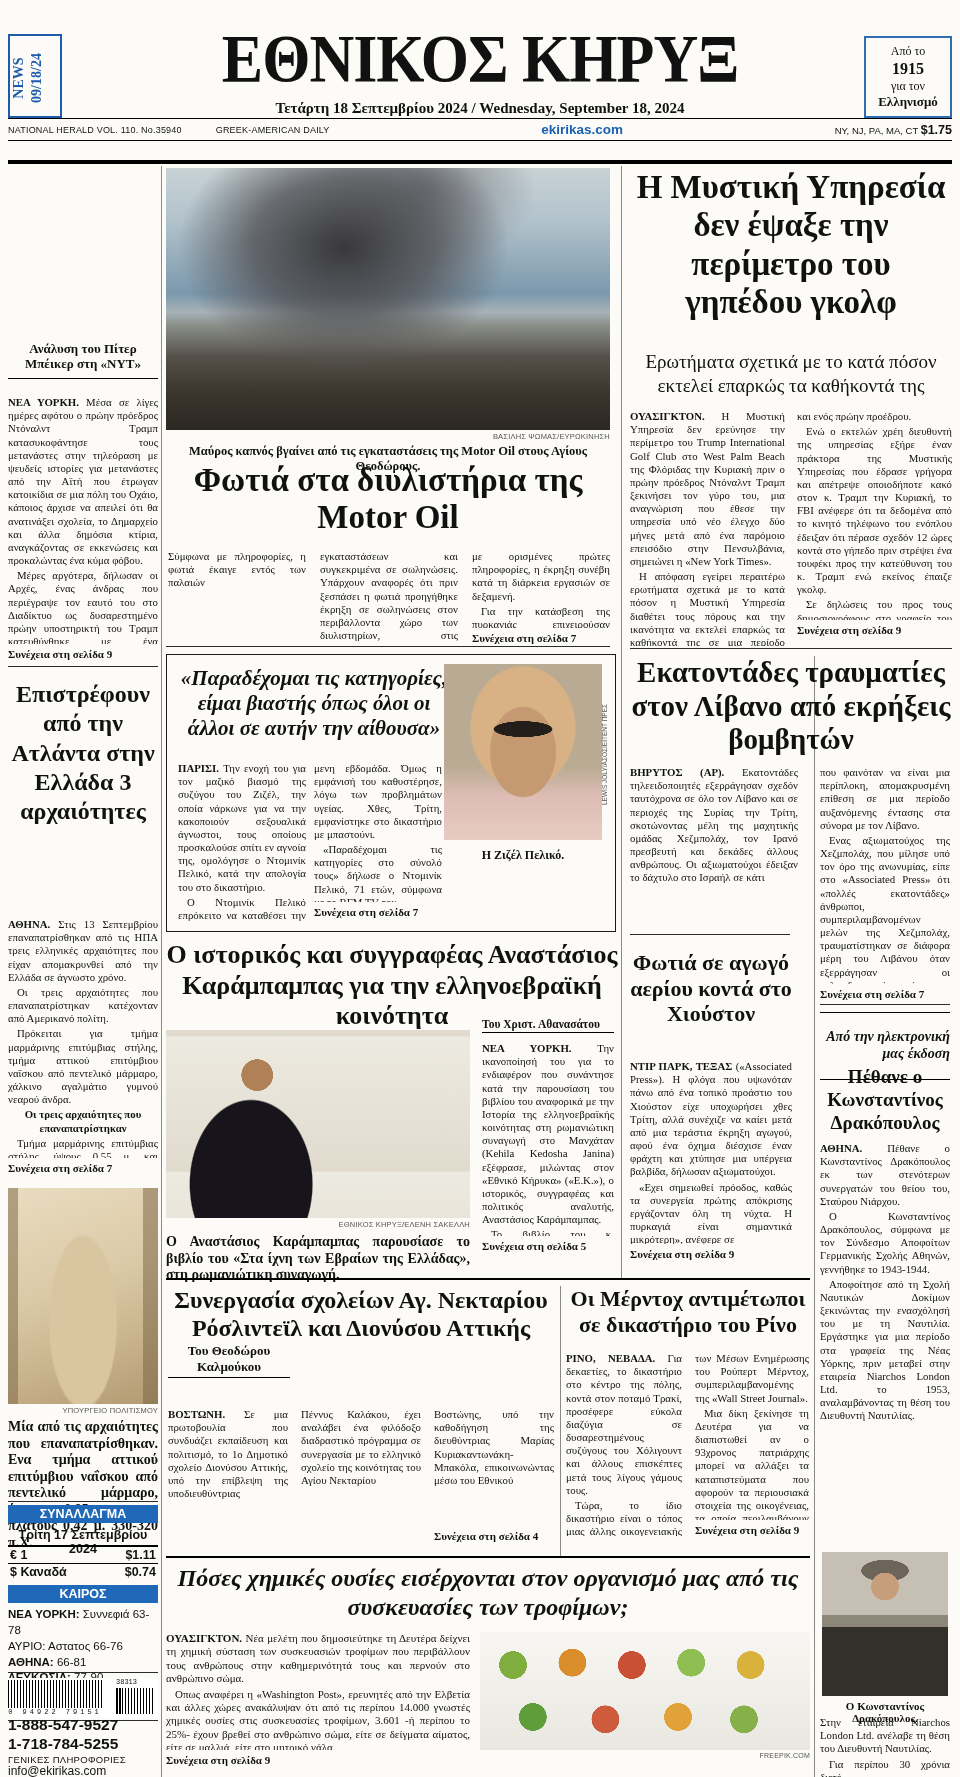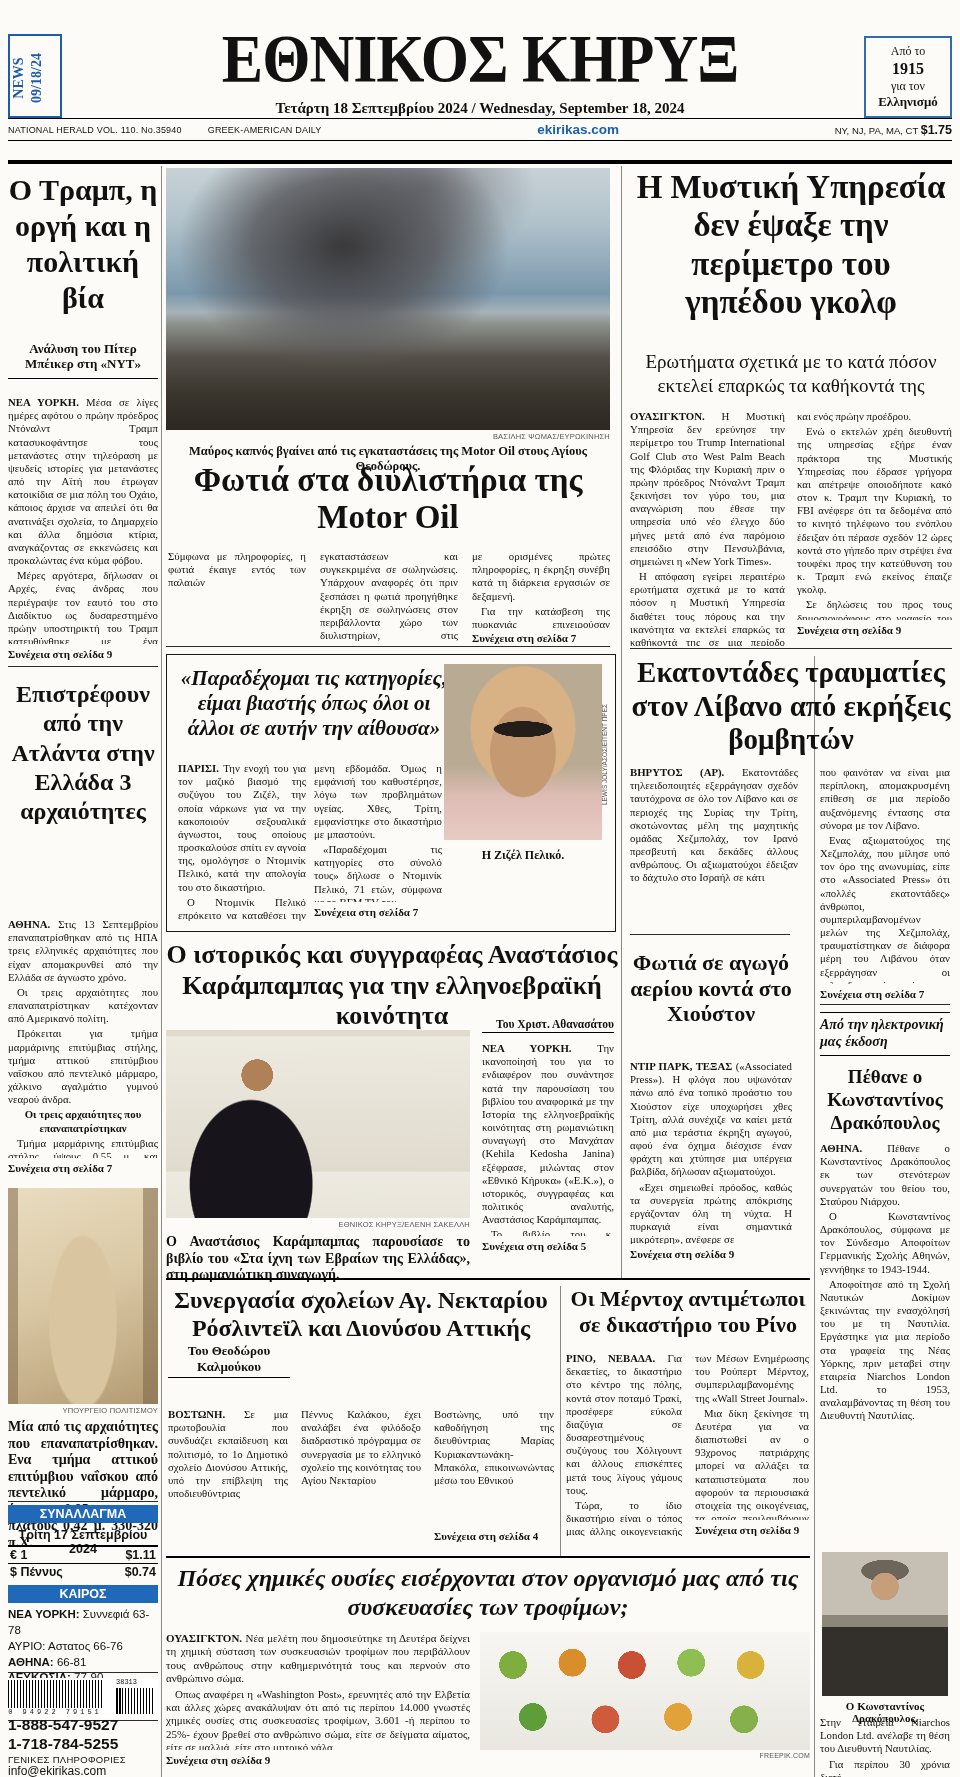--- a/index.html
+++ b/index.html
@@ -22,21 +22,21 @@
 
 #badge{left:8px;top:34px;width:54px;height:84px;border:2px solid #1d5cab;position:absolute}
 #badge-in{position:absolute;left:-15px;top:15px;width:84px;height:54px;transform:rotate(-90deg);color:#1d5cab;font-weight:700;font-size:14px;text-align:center;line-height:1.3;font-family:"Liberation Serif",serif}
 #title{left:0;top:24px;width:960px;text-align:center;font-size:62px;font-weight:700;letter-spacing:-1px;transform:scaleY(1.1);transform-origin:top;position:absolute;line-height:1}
 #dateline{left:0;top:100px;width:960px;text-align:center;font-weight:700;font-size:15px;position:absolute}
 #since{left:864px;top:36px;width:88px;height:82px;border:2px solid #2e6db0;position:absolute;text-align:center;padding-top:6px;line-height:1.25}
 #since .y{font-weight:700;font-size:16px}
 #since .b{font-weight:700;font-size:13px}
 #since .r{font-size:12px}
 #infobar{left:8px;top:118px;width:944px;height:23px;border-top:1px solid #000;border-bottom:1px solid #000;position:absolute;display:flex;align-items:center;justify-content:space-between;font-family:"Liberation Sans",sans-serif}
-#infobar .l{font-size:9px;letter-spacing:.2px;display:flex;gap:26px}
+#infobar .l{font-size:9px;letter-spacing:.2px;display:flex;gap:34px}
 #infobar .c{font-size:13.5px;font-weight:700;color:#1a5fae}
 #infobar .r{font-size:9.5px}
 #infobar .r b{font-size:12.5px}
 #thick{left:8px;top:160px;width:944px;height:4px;background:#000;position:absolute}
 
 #t-head{position:absolute;left:8px;top:172px;width:150px;font-size:30px;line-height:1.2}
 #t-sub{position:absolute;left:8px;top:342px;width:150px;font-weight:700;font-size:13px;text-align:center;line-height:1.15;border-bottom:1px solid #000;padding-bottom:6px}
 #t-body{position:absolute;left:8px;top:396px;width:150px;height:248px}
 #t-cont{left:8px;top:648px;width:150px}
 #r-left1{left:8px;top:666px;width:150px}
@@ -87,21 +87,21 @@
 #pb-c2{position:absolute;left:314px;top:762px;width:128px;height:140px}
 #pb-cont{left:314px;top:906px;width:128px}
 #pb-photo{left:444px;top:664px;width:158px;height:176px;background:
  radial-gradient(ellipse 48px 13px at 50% 37%,#241e1a 0 60%,rgba(0,0,0,0) 62%),
  radial-gradient(ellipse 54px 74px at 50% 50%,#c59a72 0 60%,rgba(0,0,0,0) 62%),
  radial-gradient(ellipse 86px 100px at 50% 36%,#d8b184 0 60%,rgba(0,0,0,0) 62%),
  linear-gradient(180deg,#b9ab93 0 58%,#ddbcb4 75%,#e7ccc4 100%)}
 #pb-vcred{position:absolute;left:601px;top:666px;width:11px;height:176px;writing-mode:vertical-rl;transform:rotate(180deg);font-size:6.5px;color:#555;font-family:"Liberation Sans",sans-serif;text-align:center}
 #pb-cap{position:absolute;left:444px;top:848px;width:158px;font-weight:700;font-size:12px;text-align:center;line-height:1.25}
 #hi-head{position:absolute;left:166px;top:940px;width:452px;font-size:26px;line-height:1.18}
-#hi-by{left:482px;top:1018px;width:132px;text-align:right}
+#hi-by{left:482px;top:1018px;width:132px;text-align:left}
 #hi-col{position:absolute;left:482px;top:1042px;width:132px;height:194px}
 #hi-cont{left:482px;top:1240px;width:132px}
 #hi-photo{left:166px;top:1030px;width:304px;height:188px;background:
  radial-gradient(circle 16px at 30% 24%,#b08057 98%,rgba(0,0,0,0)),
  radial-gradient(ellipse 62px 85px at 28% 82%,#17151b 98%,rgba(0,0,0,0)),
  linear-gradient(#edeae1,#e0dbcd),
  linear-gradient(90deg,#6e4e33,#916f4c 55%,#7a5638);
  background-size:auto,auto,52% 72%,auto;background-position:0 0,0 0,88% 12%,0 0}
 #hi-credit{left:166px;top:1220px;width:304px}
 #hi-cap{position:absolute;left:166px;top:1234px;width:304px;height:40px}
@@ -142,21 +142,21 @@
 #r-r1{left:630px;top:648px;width:322px}
 #lb-head{position:absolute;left:630px;top:656px;width:322px;font-size:29px;line-height:1.16}
 #lb-c1{position:absolute;left:630px;top:766px;width:168px;height:158px}
 #r-r2{left:630px;top:934px;width:160px}
 #lb-c2{position:absolute;left:820px;top:766px;width:130px;height:218px}
 #lb-cont{left:820px;top:988px;width:130px}
 #r-r3{left:820px;top:1004px;width:130px}
 #ho-head{position:absolute;left:630px;top:950px;width:162px;font-size:22px;line-height:1.16}
 #ho-col{position:absolute;left:630px;top:1060px;width:162px;height:184px}
 #ho-cont{left:630px;top:1248px;width:162px}
-#el-label{position:absolute;left:820px;top:1012px;width:130px;border-top:1px solid #000;border-bottom:1px solid #000;padding:4px 0;font-style:italic;font-weight:700;font-size:14px;text-align:left;line-height:1.2}
+#el-label{position:absolute;left:820px;top:1012px;width:130px;border-top:1px solid #000;border-bottom:1px solid #000;padding:16px 0;font-style:italic;font-weight:700;font-size:14px;text-align:right;line-height:1.2}
 #dk-head{position:absolute;left:820px;top:1066px;width:130px;font-size:19px;line-height:1.2}
 #dk-top{position:absolute;left:820px;top:1142px;width:130px;height:406px}
 #dk-photo{left:822px;top:1552px;width:126px;height:144px;background:
  radial-gradient(circle 14px at 50% 24%,#c79e7c 98%,rgba(0,0,0,0)),
  radial-gradient(ellipse 24px 11px at 50% 13%,#6e655a 98%,rgba(0,0,0,0)),
  linear-gradient(180deg,#c6c0b4 0 44%,#8d877a 44% 52%,#33302c 52% 100%)}
 #dk-cap{position:absolute;left:820px;top:1700px;width:130px;font-weight:700;font-size:11px;text-align:center}
 #dk-bottom{position:absolute;left:820px;top:1716px;width:130px;height:61px}
 #v1{left:161px;top:166px;height:1611px}
 #v2{left:621px;top:166px;height:1112px}
@@ -191,21 +191,20 @@
       <span>NY, NJ, PA, MA, CT</span>
       <b>$1.75</b>
     </span>
   </div>
   <div id="thick"></div>
 
   <div class="vrule" id="v1"></div>
   <div class="vrule" id="v2"></div>
   <div class="vrule" id="v4"></div>
 
-  <div id="t-head" class="hl">Ο Τραμπ, η οργή και η πολιτική βία</div>
   <div id="t-sub">Ανάλυση του Πίτερ Μπέικερ στη «ΝΥΤ»</div>
   <div id="t-body" class="body">
       <p><strong>ΝΕΑ ΥΟΡΚΗ. </strong>Μέσα σε λίγες ημέρες αφότου ο πρώην πρόεδρος Ντόναλντ Τραμπ κατασυκοφάντησε τους μετανάστες στην τηλεόραση με ψευδείς ιστορίες για μετανάστες από την Αϊτή που έτρωγαν κατοικίδια σε μια πόλη του Οχάιο, κάποιος άρχισε να απειλεί ότι θα ανατινάξει σχολεία, το Δημαρχείο και άλλα δημόσια κτίρια, αναγκάζοντας σε εκκενώσεις και προκαλώντας ένα κύμα φόβου.</p>
       <p>Μέρες αργότερα, δήλωσαν οι Αρχές, ένας άνδρας που περιέγραψε τον εαυτό του στο Διαδίκτυο ως δυσαρεστημένο πρώην υποστηρικτή του Τραμπ κατευθύνθηκε με ένα ημιαυτόματο τουφέκι στο γήπεδο γκολφ του πρώην Προέδρου στη Φλόριδα, προφανώς θέλοντας να πυροβο-</p>
     </div>
   <div id="t-cont" class="cont">Συνέχεια στη σελίδα 9</div>
   <div id="r-left1" class="hrule"></div>
 
   <div id="at-head" class="hl">Επιστρέφουν από την Ατλάντα στην Ελλάδα 3 αρχαιότητες</div>
   <div id="at-body" class="body">
@@ -222,21 +221,21 @@
   <div id="r-left2" class="hrule"></div>
 
   <div id="x-banner" class="banner">ΣΥΝΑΛΛΑΓΜΑ</div>
   <div id="x-date">Τρίτη 17 Σεπτεμβρίου 2024</div>
   <div id="x-rows">
     <div class="row">
       <span>€ 1</span>
       <span>$1.11</span>
     </div>
     <div class="row">
-      <span>$ Πέννυς</span>
+      <span>$ Καναδά</span>
       <span>$0.74</span>
     </div>
   </div>
 
   <div id="w-banner" class="banner">ΚΑΙΡΟΣ</div>
   <div id="w-rows">
     <div><b>ΝΕΑ ΥΟΡΚΗ:</b> <span>Συννεφιά 63-78</span></div>
     <div><span>ΑΥΡΙΟ:</span> <span>Αστατος 66-76</span></div>
     <div><b>ΑΘΗΝΑ:</b> <span>66-81</span></div>
     <div><b>ΛΕΥΚΩΣΙΑ:</b> <span>77-90</span></div>

